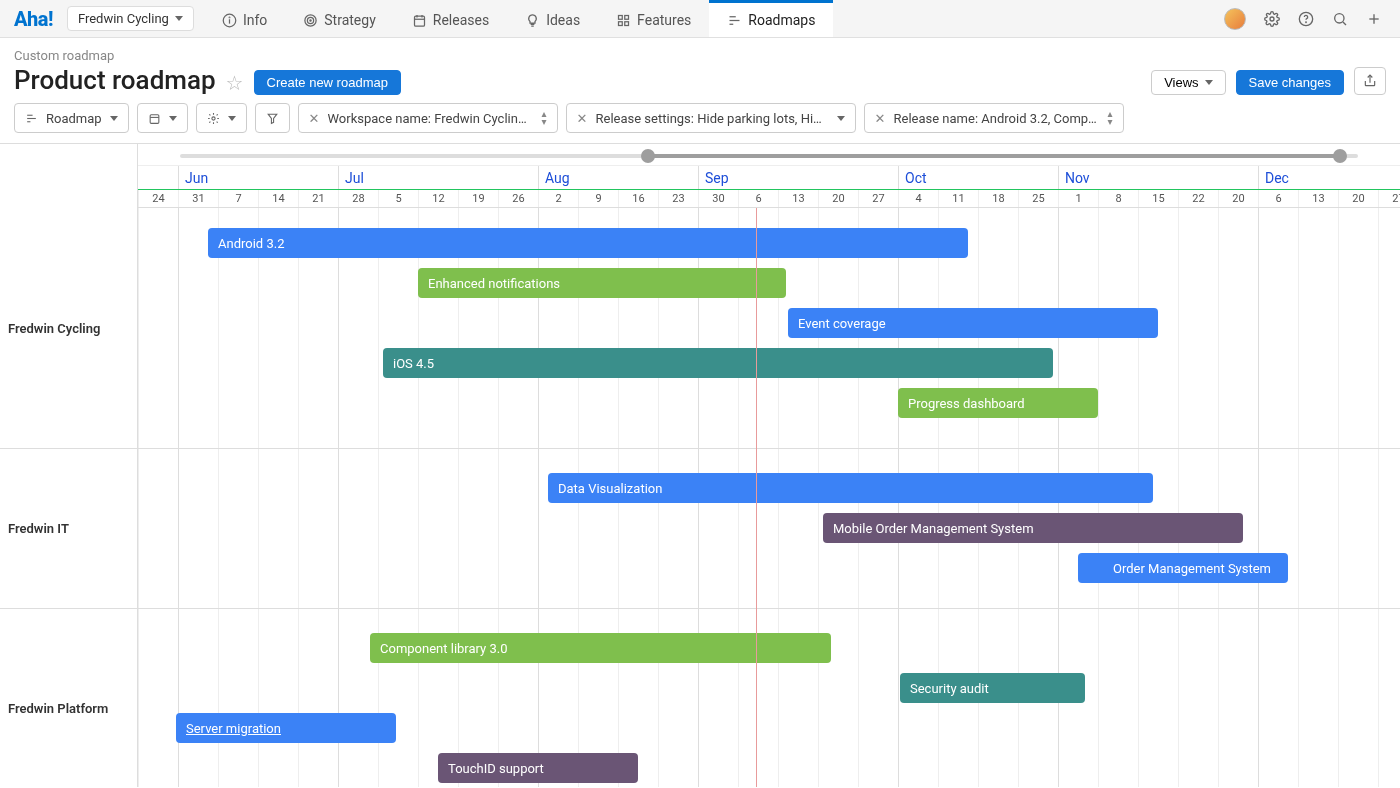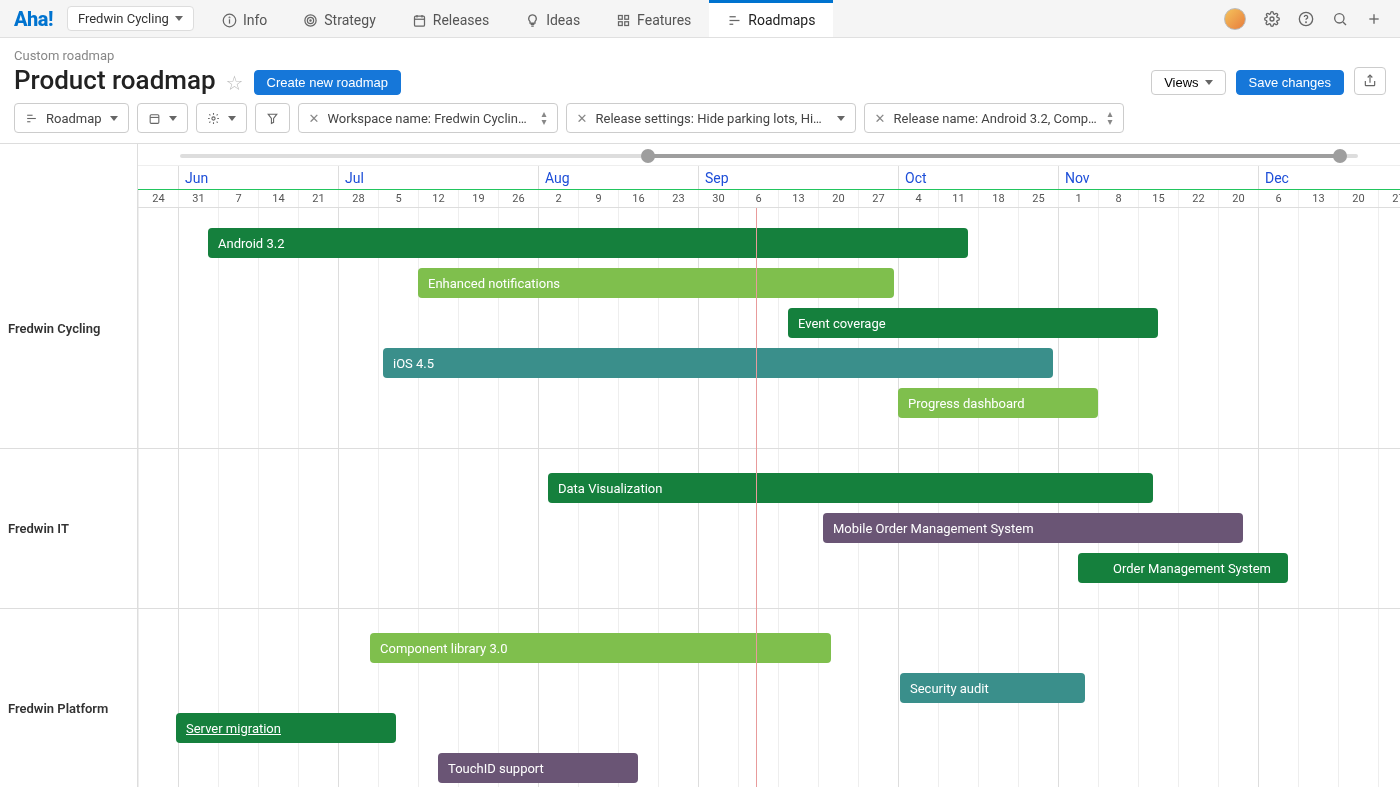--- a/index.html
+++ b/index.html
@@ -225,21 +225,21 @@
   height: 30px;
   border-radius: 4px;
   color: #fff;
   font-size: 13px;
   display: flex;
   align-items: center;
   padding: 0 10px;
   white-space: nowrap;
   z-index: 2;
 }
-.c-blue   { background: #15803d; }
+.c-blue   { background: #3b82f6; }
 .c-green  { background: #7fbf4d; }
 .c-teal   { background: #3a8f8b; }
 .c-purple { background: #6a5575; }
 
 
 .caret-down {
   display: inline-block;
   width: 0; height: 0;
   border-left: 4px solid transparent;
   border-right: 4px solid transparent;
@@ -501,21 +501,21 @@
         <div class="vline" style="left: 40px; background: rgb(221, 221, 221);"></div>
         <div class="vline" style="left: 200px; background: rgb(221, 221, 221);"></div>
         <div class="vline" style="left: 400px; background: rgb(221, 221, 221);"></div>
         <div class="vline" style="left: 560px; background: rgb(221, 221, 221);"></div>
         <div class="vline" style="left: 760px; background: rgb(221, 221, 221);"></div>
         <div class="vline" style="left: 920px; background: rgb(221, 221, 221);"></div>
         <div class="vline" style="left: 1120px; background: rgb(221, 221, 221);"></div>
         <div class="today-line" style="left: 618px;"></div>
         <div class="row-group" style="top: 0px; height: 240px; border-top: none;">
           <div class="bar c-blue" style="left: 70px; width: 760px; top: 20px;">Android 3.2</div>
-          <div class="bar c-green" style="left: 280px; width: 476px; top: 60px;">Enhanced notifications</div>
+          <div class="bar c-green" style="left: 280px; width: 368px; top: 60px;">Enhanced notifications</div>
           <div class="bar c-blue" style="left: 650px; width: 370px; top: 100px;">Event coverage</div>
           <div class="bar c-teal" style="left: 245px; width: 670px; top: 140px;">iOS 4.5</div>
           <div class="bar c-green" style="left: 760px; width: 200px; top: 180px;">Progress dashboard</div>
         </div>
         <div class="row-group" style="top: 240px; height: 160px; text-decoration: underline;">
           <div class="bar c-blue" style="left: 410px; width: 605px; top: 24px;">Data Visualization</div>
           <div class="bar c-purple" style="left: 685px; width: 420px; top: 64px;">Mobile Order Management System</div>
           <div class="bar c-blue" style="left: 940px; width: 210px; top: 104px; padding-left: 35px;">Order Management System</div>
         </div>
         <div class="row-group" style="top: 400px; height: 200px;">

